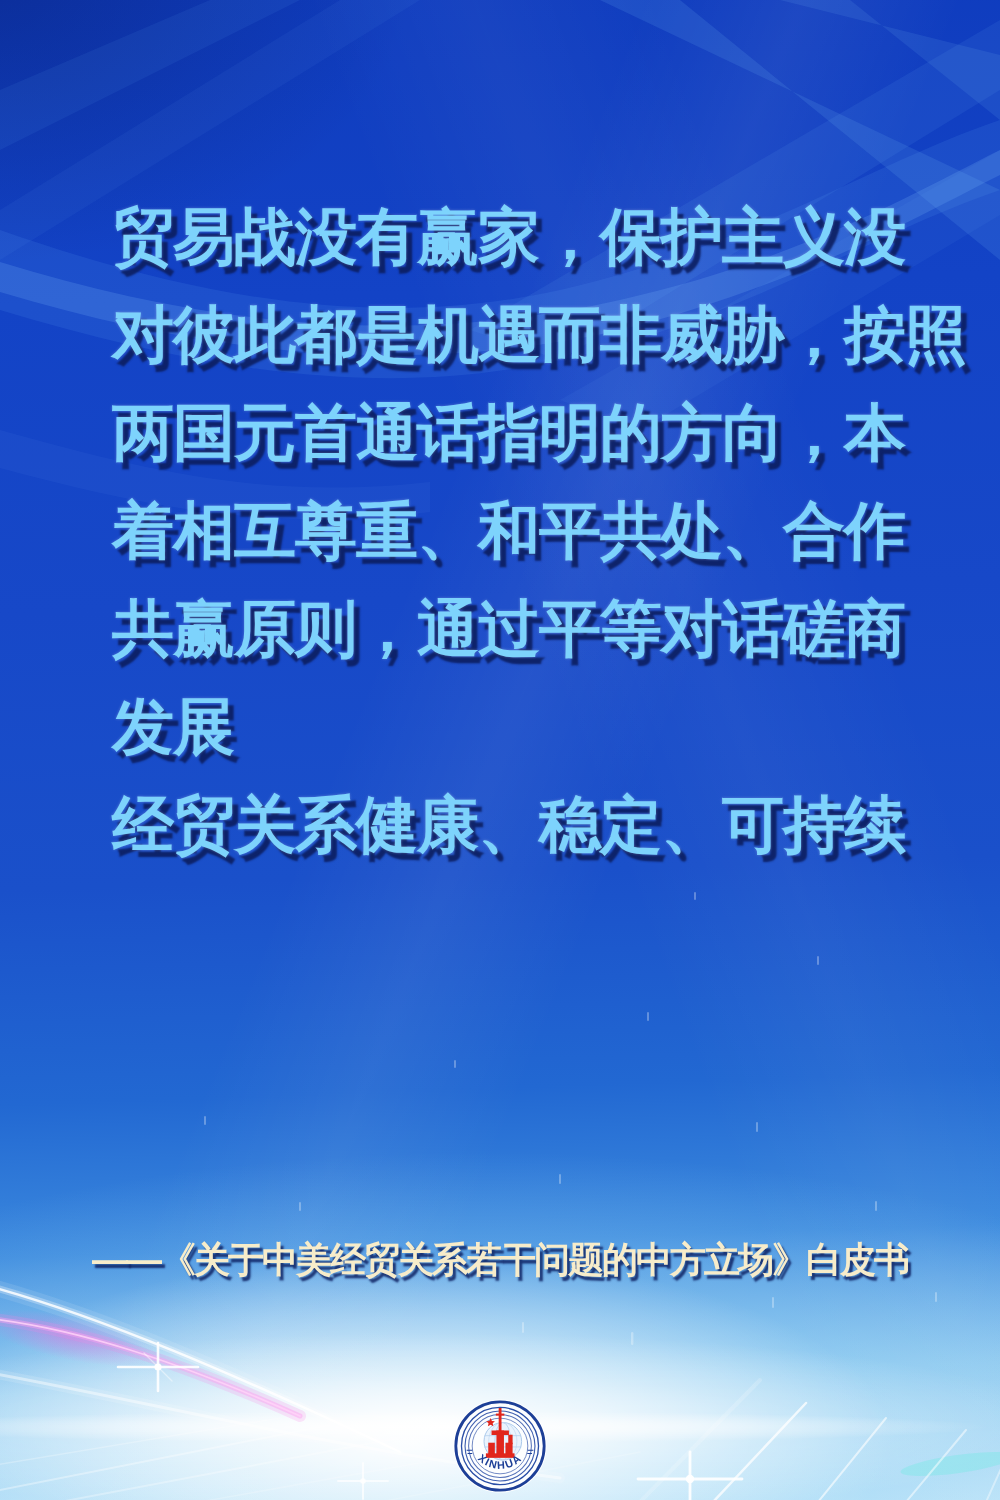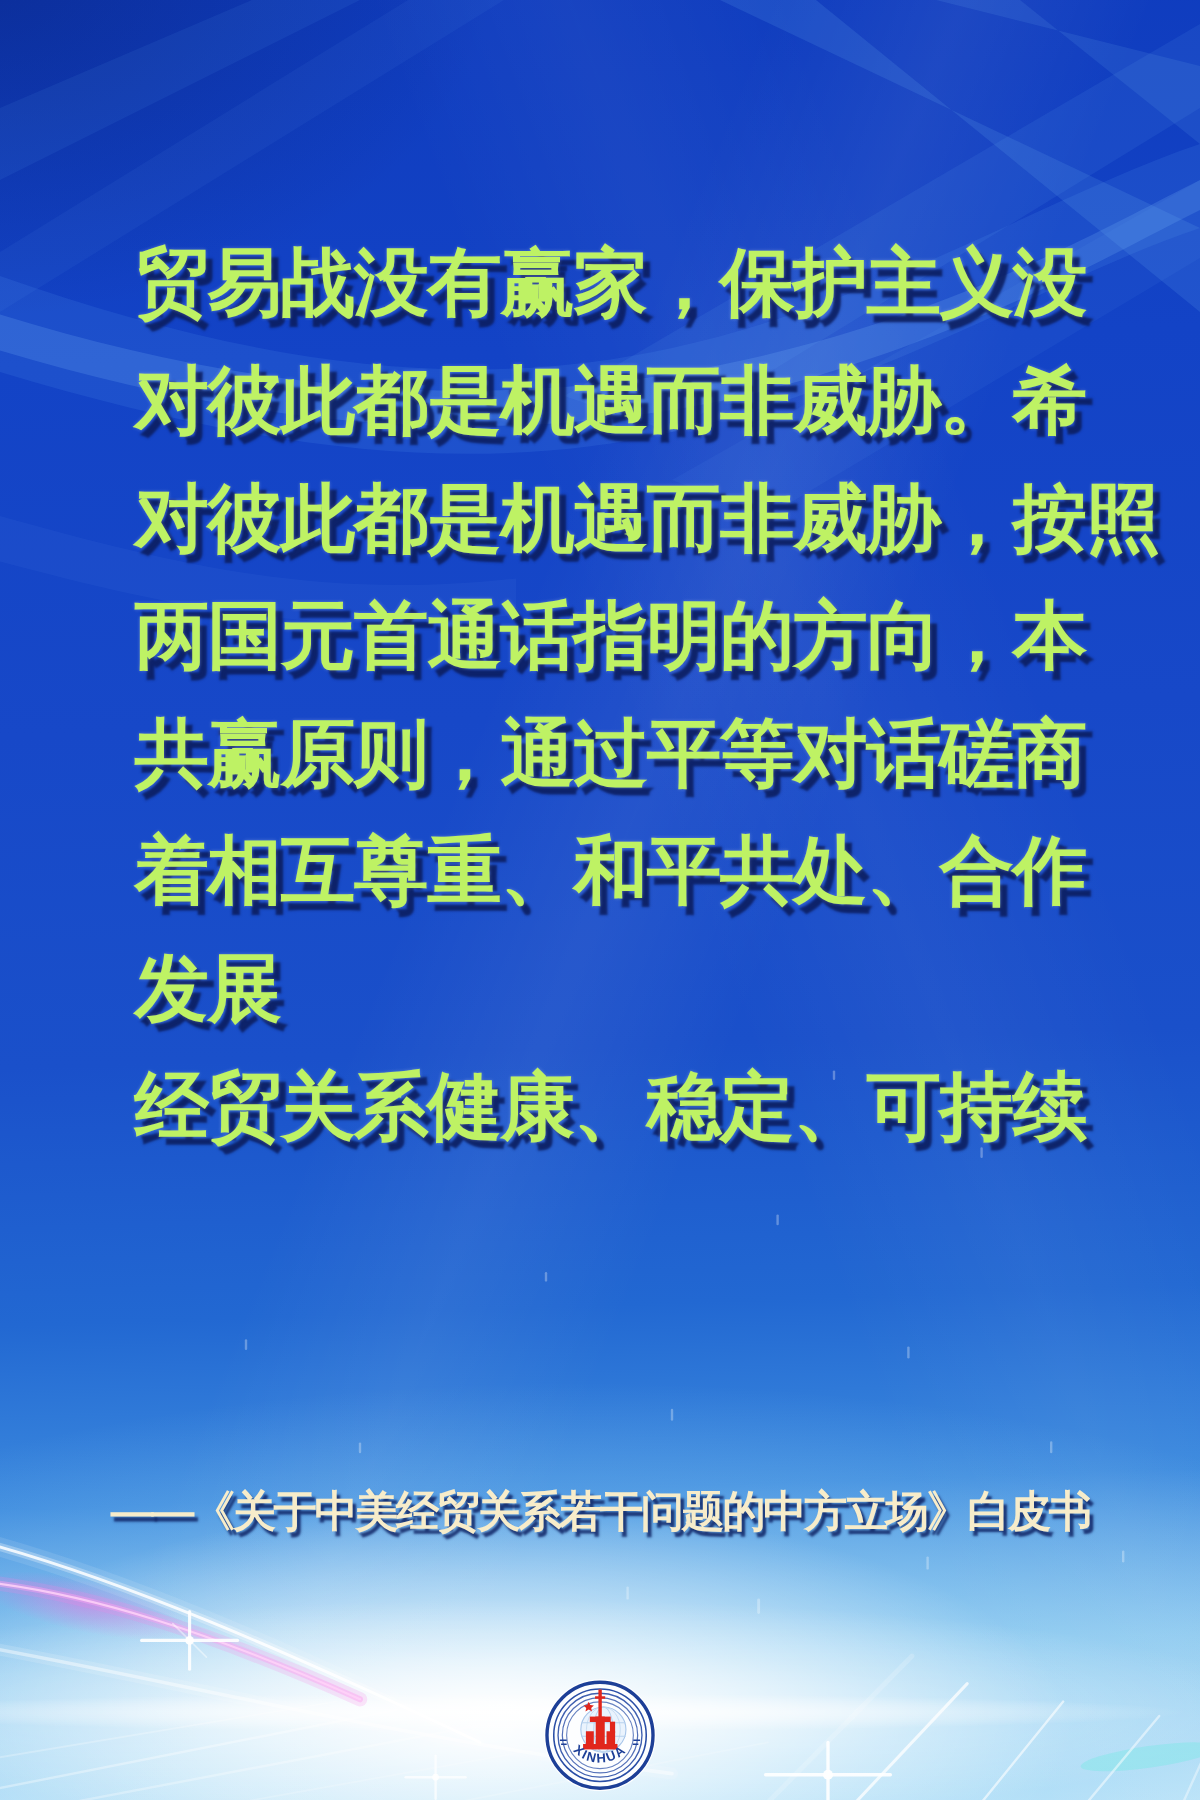--- a/index.html
+++ b/index.html
@@ -19,21 +19,21 @@
     position:absolute; inset:0;
     background:
       linear-gradient(112deg, rgba(255,255,255,0) 40%, rgba(255,255,255,.06) 50%, rgba(255,255,255,0) 60%),
       linear-gradient(70deg, rgba(255,255,255,0) 55%, rgba(255,255,255,.04) 66%, rgba(255,255,255,0) 78%);
   }
   .bg-art { position:absolute; inset:0; }
   .quote { position:absolute; left:112px; top:188px; width:820px; }
   .quote-line {
     height:98px; line-height:98px; white-space:nowrap;
     font-size:62px; font-weight:900; letter-spacing:-1px;
-    color:#bef264;
+    color:#7dd3fc;
     text-shadow: 0 0 3px rgba(255,255,255,.28), 6px 7px 2px rgba(12,30,95,.9);
   }
   .attribution {
     position:absolute; left:0; top:1236px; width:1000px; text-align:center;
     font-size:36px; font-weight:900; letter-spacing:-2px; white-space:nowrap;
     color:#f7ecca;
     text-shadow: 3px 4px 2px rgba(13,32,96,.85);
   }
   .logo { position:absolute; left:453px; top:1399px; width:94px; height:94px; }
 </style>
@@ -137,25 +137,24 @@
       <rect x="817" y="956" width="2" height="9" rx="1"></rect>
       <rect x="935" y="1292" width="2" height="10" rx="1"></rect>
       <rect x="204" y="1116" width="2" height="9" rx="1"></rect>
       <rect x="694" y="892" width="2" height="8" rx="1"></rect>
       <rect x="454" y="1060" width="2" height="8" rx="1"></rect>
     </g>
   </svg>
 
   <div class="quote">
     <div class="quote-line">贸易战没有赢家，保护主义没</div>
-    <div class="quote-line">对彼此都是机遇而非威胁。希</div>
     <div class="quote-line">对彼此都是机遇而非威胁，按照</div>
     <div class="quote-line">两国元首通话指明的方向，本</div>
+    <div class="quote-line">着相互尊重、和平共处、合作</div>
     <div class="quote-line">共赢原则，通过平等对话磋商</div>
-    <div class="quote-line">着相互尊重、和平共处、合作</div>
     <div class="quote-line">发展</div>
     <div class="quote-line">经贸关系健康、稳定、可持续</div>
   </div>
 
   <div class="attribution">——《关于中美经贸关系若干问题的中方立场》白皮书</div>
 
   <svg class="logo" viewBox="0 0 100 100">
     <defs>
       <path id="arcT" d="M21,57 A33,33 0 0 0 79,57" fill="none"></path>
     </defs>

